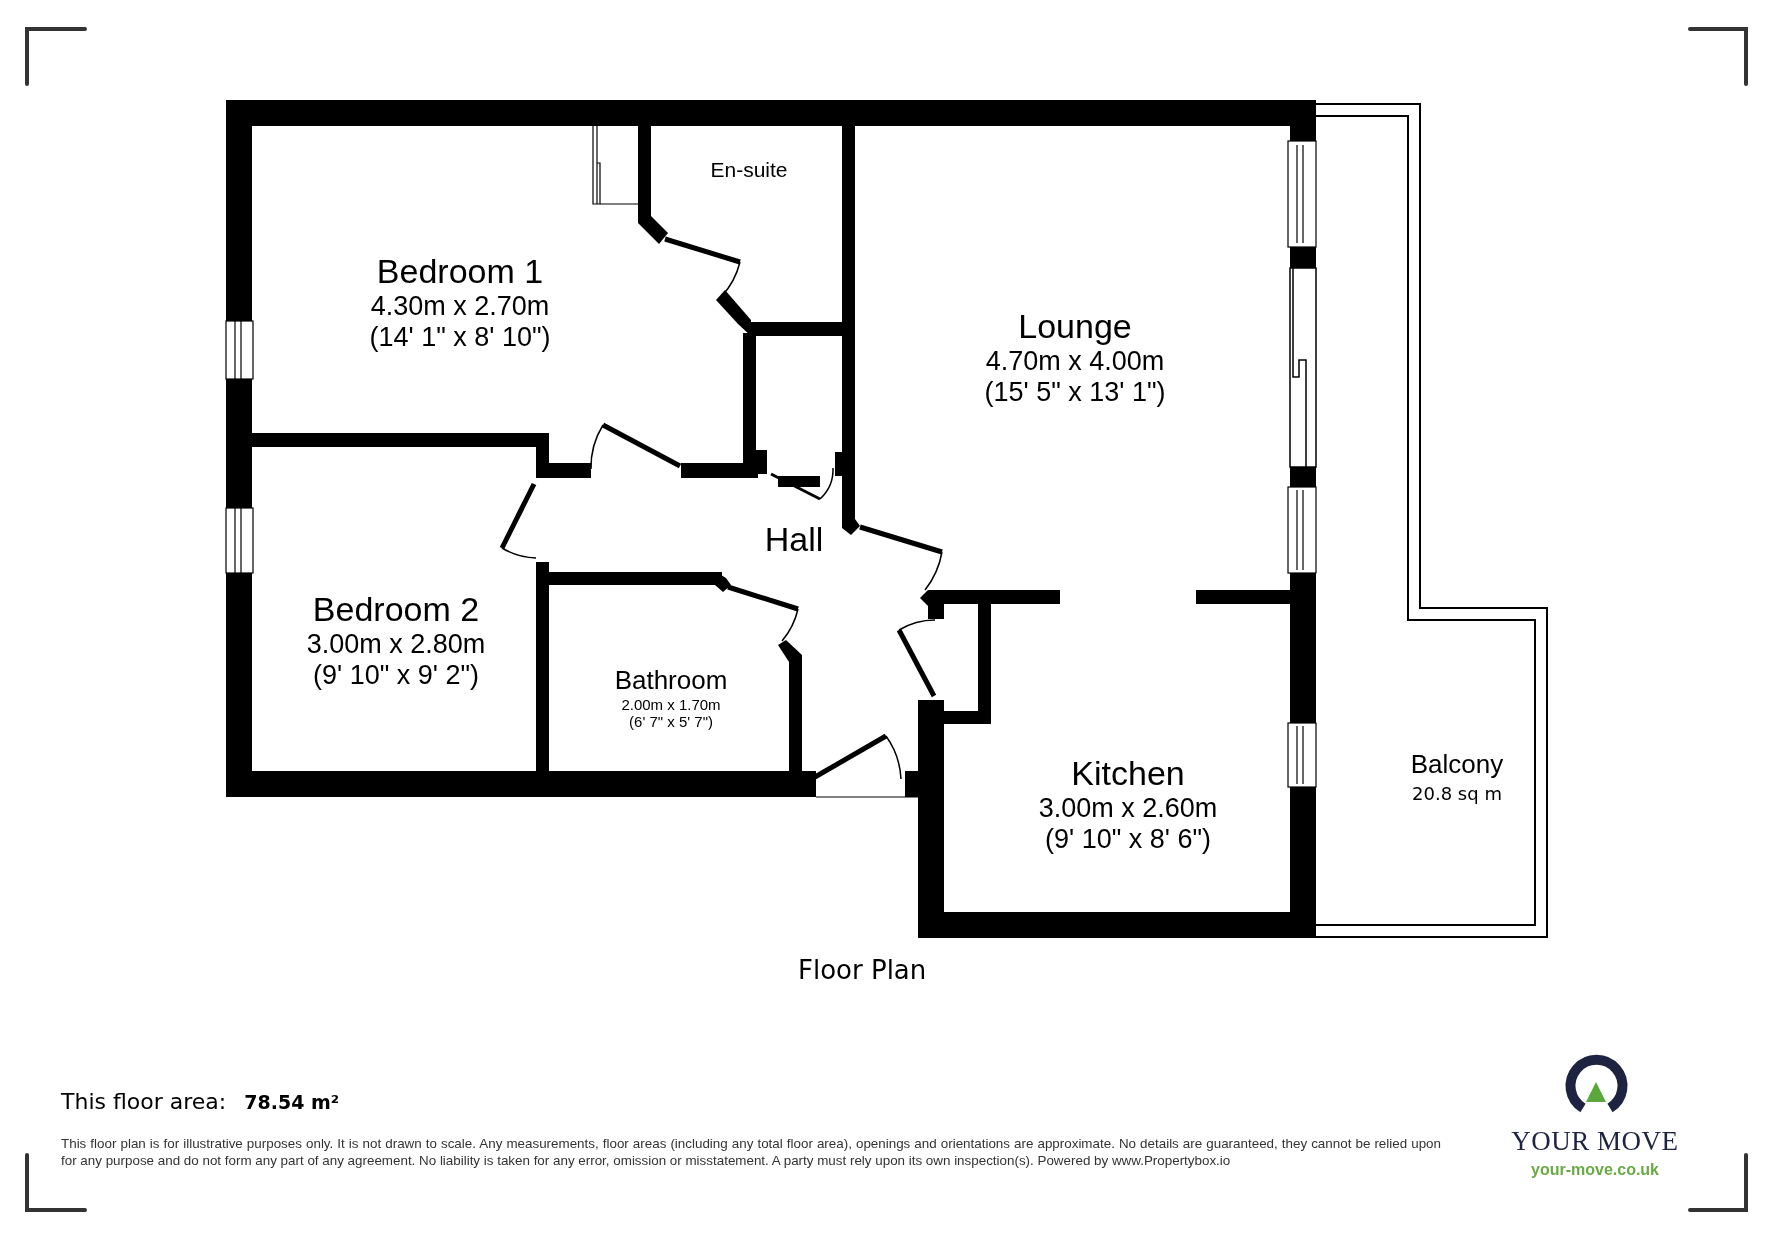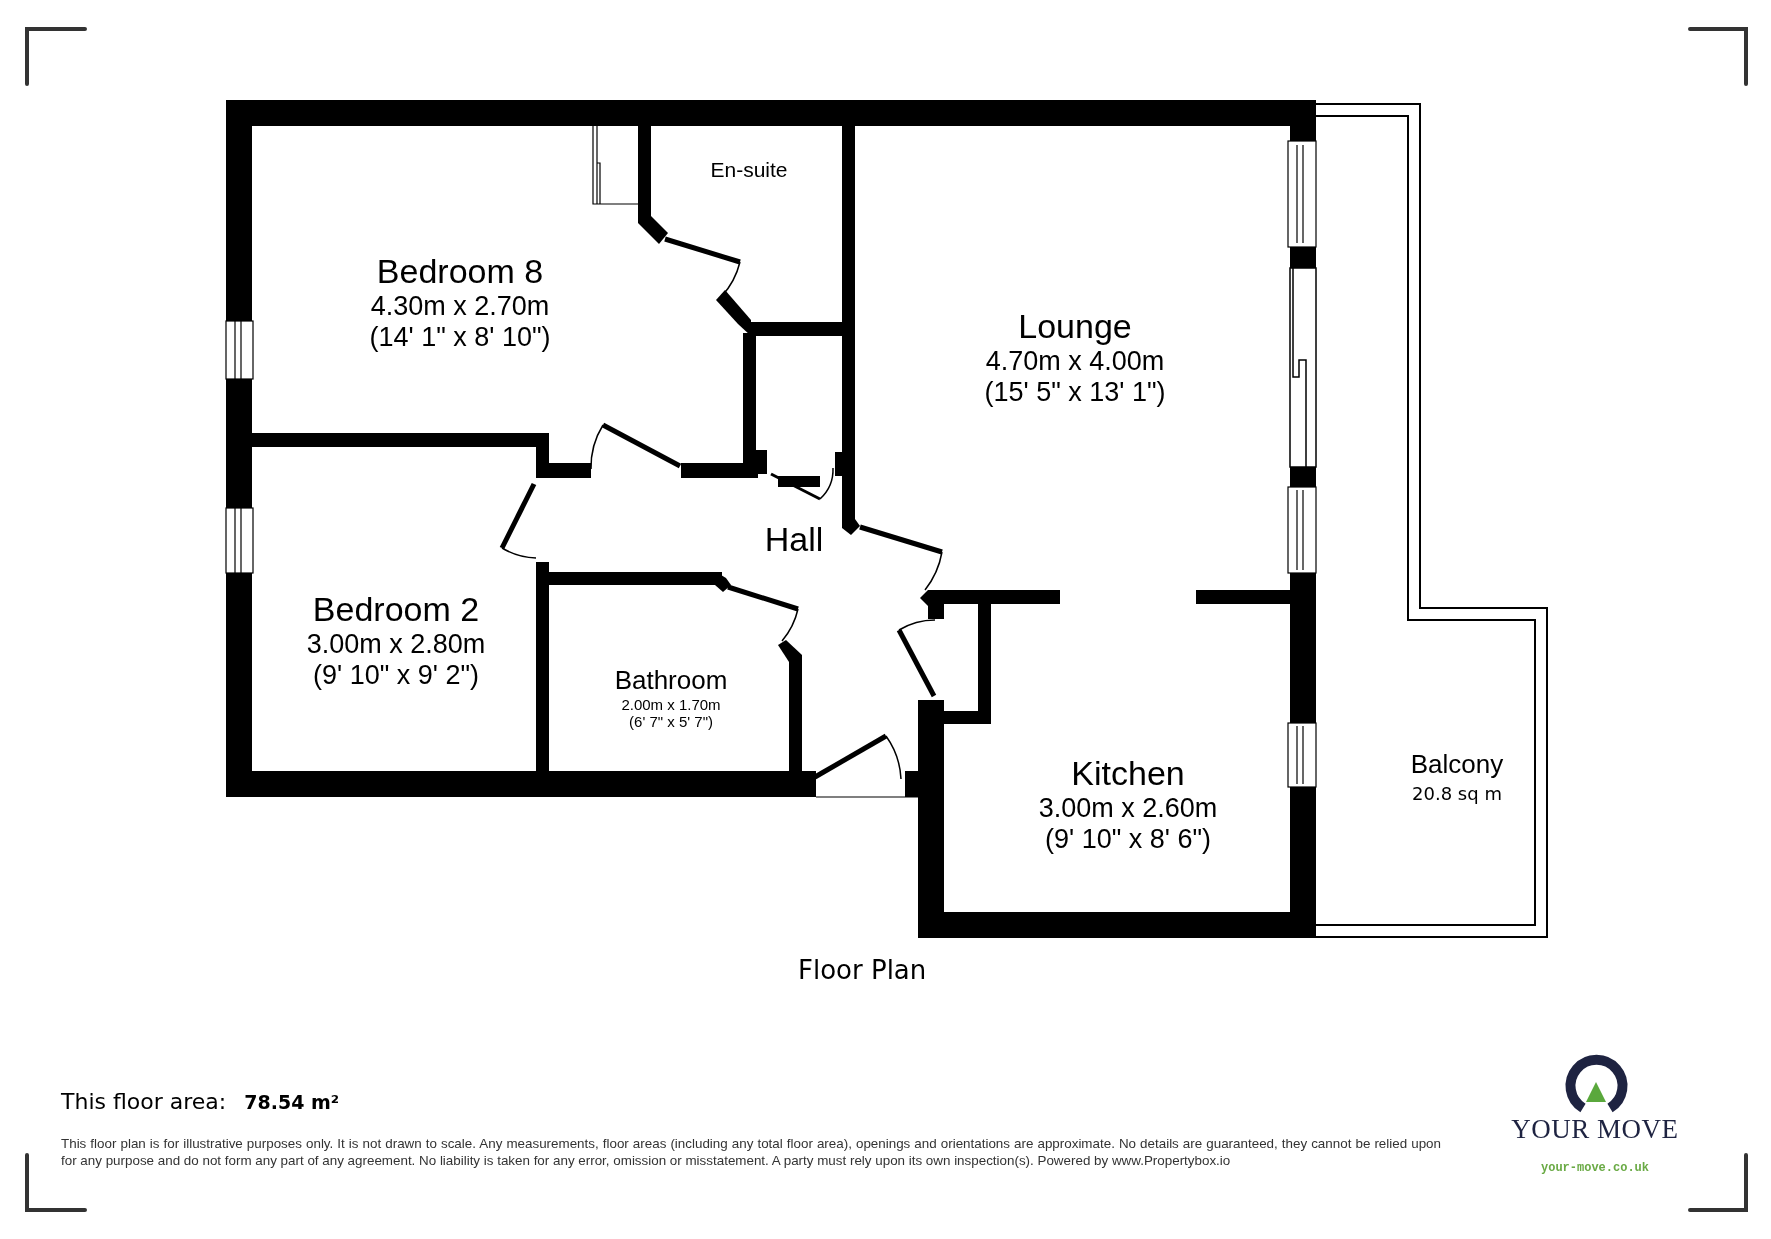--- a/index.html
+++ b/index.html
@@ -11,22 +11,22 @@
   .big .name { font-size:34px; }
   .big .dim { font-size:27px; }
   .mid .name { font-size:26px; }
   .mid .dim { font-size:15px; }
   .small .name { font-size:21px; }
   .plan-title { position:absolute; left:798px; top:955px; font-family:"DejaVu Sans", sans-serif; font-size:26px; }
   .total { position:absolute; left:61px; top:1089px; font-family:"DejaVu Sans", sans-serif; font-size:22px; }
   .total .val { font-weight:bold; font-size:19px; margin-left:18px; }
   .disclaimer { position:absolute; left:61px; top:1135px; width:1380px; font-family:Liberation Sans, sans-serif; font-size:13.4px; line-height:17px; color:#333; text-align:justify; }
   .logo { position:absolute; left:1500px; top:1052px; width:190px; text-align:center; }
-  .logo .brand { font-family:"Liberation Serif", serif; font-size:27px; color:#1e2341; letter-spacing:0.5px; margin-top:2px; }
-  .logo .url { font-family:Liberation Mono, monospace; font-size:12px; font-weight:bold; color:#6aaa45; margin-top:16px; }
+  .logo .brand { font-family:"Liberation Serif", serif; font-size:27px; color:#1e2341; letter-spacing:0.5px; margin-top:14px; }
+  .logo .url { font-family:Liberation Sans, sans-serif; font-size:16px; font-weight:bold; color:#6aaa45; margin-top:4px; }
 </style>
 </head>
 <body>
 
 <svg class="plan" width="1771" height="1239" viewBox="0 0 1771 1239" xmlns="http://www.w3.org/2000/svg">
 
   <g stroke="#333" stroke-width="4" fill="none" stroke-linecap="round">
     <path d="M27 84 V29 H85"></path>
     <path d="M1690 29 H1746 V84"></path>
     <path d="M27 1155 V1210 H85"></path>
@@ -145,21 +145,21 @@
   </g>
   <line x1="816" y1="797" x2="918" y2="797" stroke="#000" stroke-width="1.2"></line>
 
   <g>
     <path d="M1583 1108 A26 26 0 1 1 1610 1108" fill="none" stroke="#1e2341" stroke-width="10"></path>
     <polygon points="1596,1082 1586,1102 1606,1102" fill="#5aa83c"></polygon>
   </g>
 </svg>
 
 <div class="room-label big" style="left:460px; top:252px;">
-  <span class="name">Bedroom 8</span>
+  <span class="name">Bedroom 1</span>
   <span class="dim">4.30m x 2.70m</span>
   <span class="dim">(14' 1" x 8' 10")</span>
 </div>
 <div class="room-label small" style="left:749px; top:158px;">
   <span class="name">En-suite</span>
 </div>
 <div class="room-label big" style="left:1075px; top:307px;">
   <span class="name">Lounge</span>
   <span class="dim">4.70m x 4.00m</span>
   <span class="dim">(15' 5" x 13' 1")</span>

